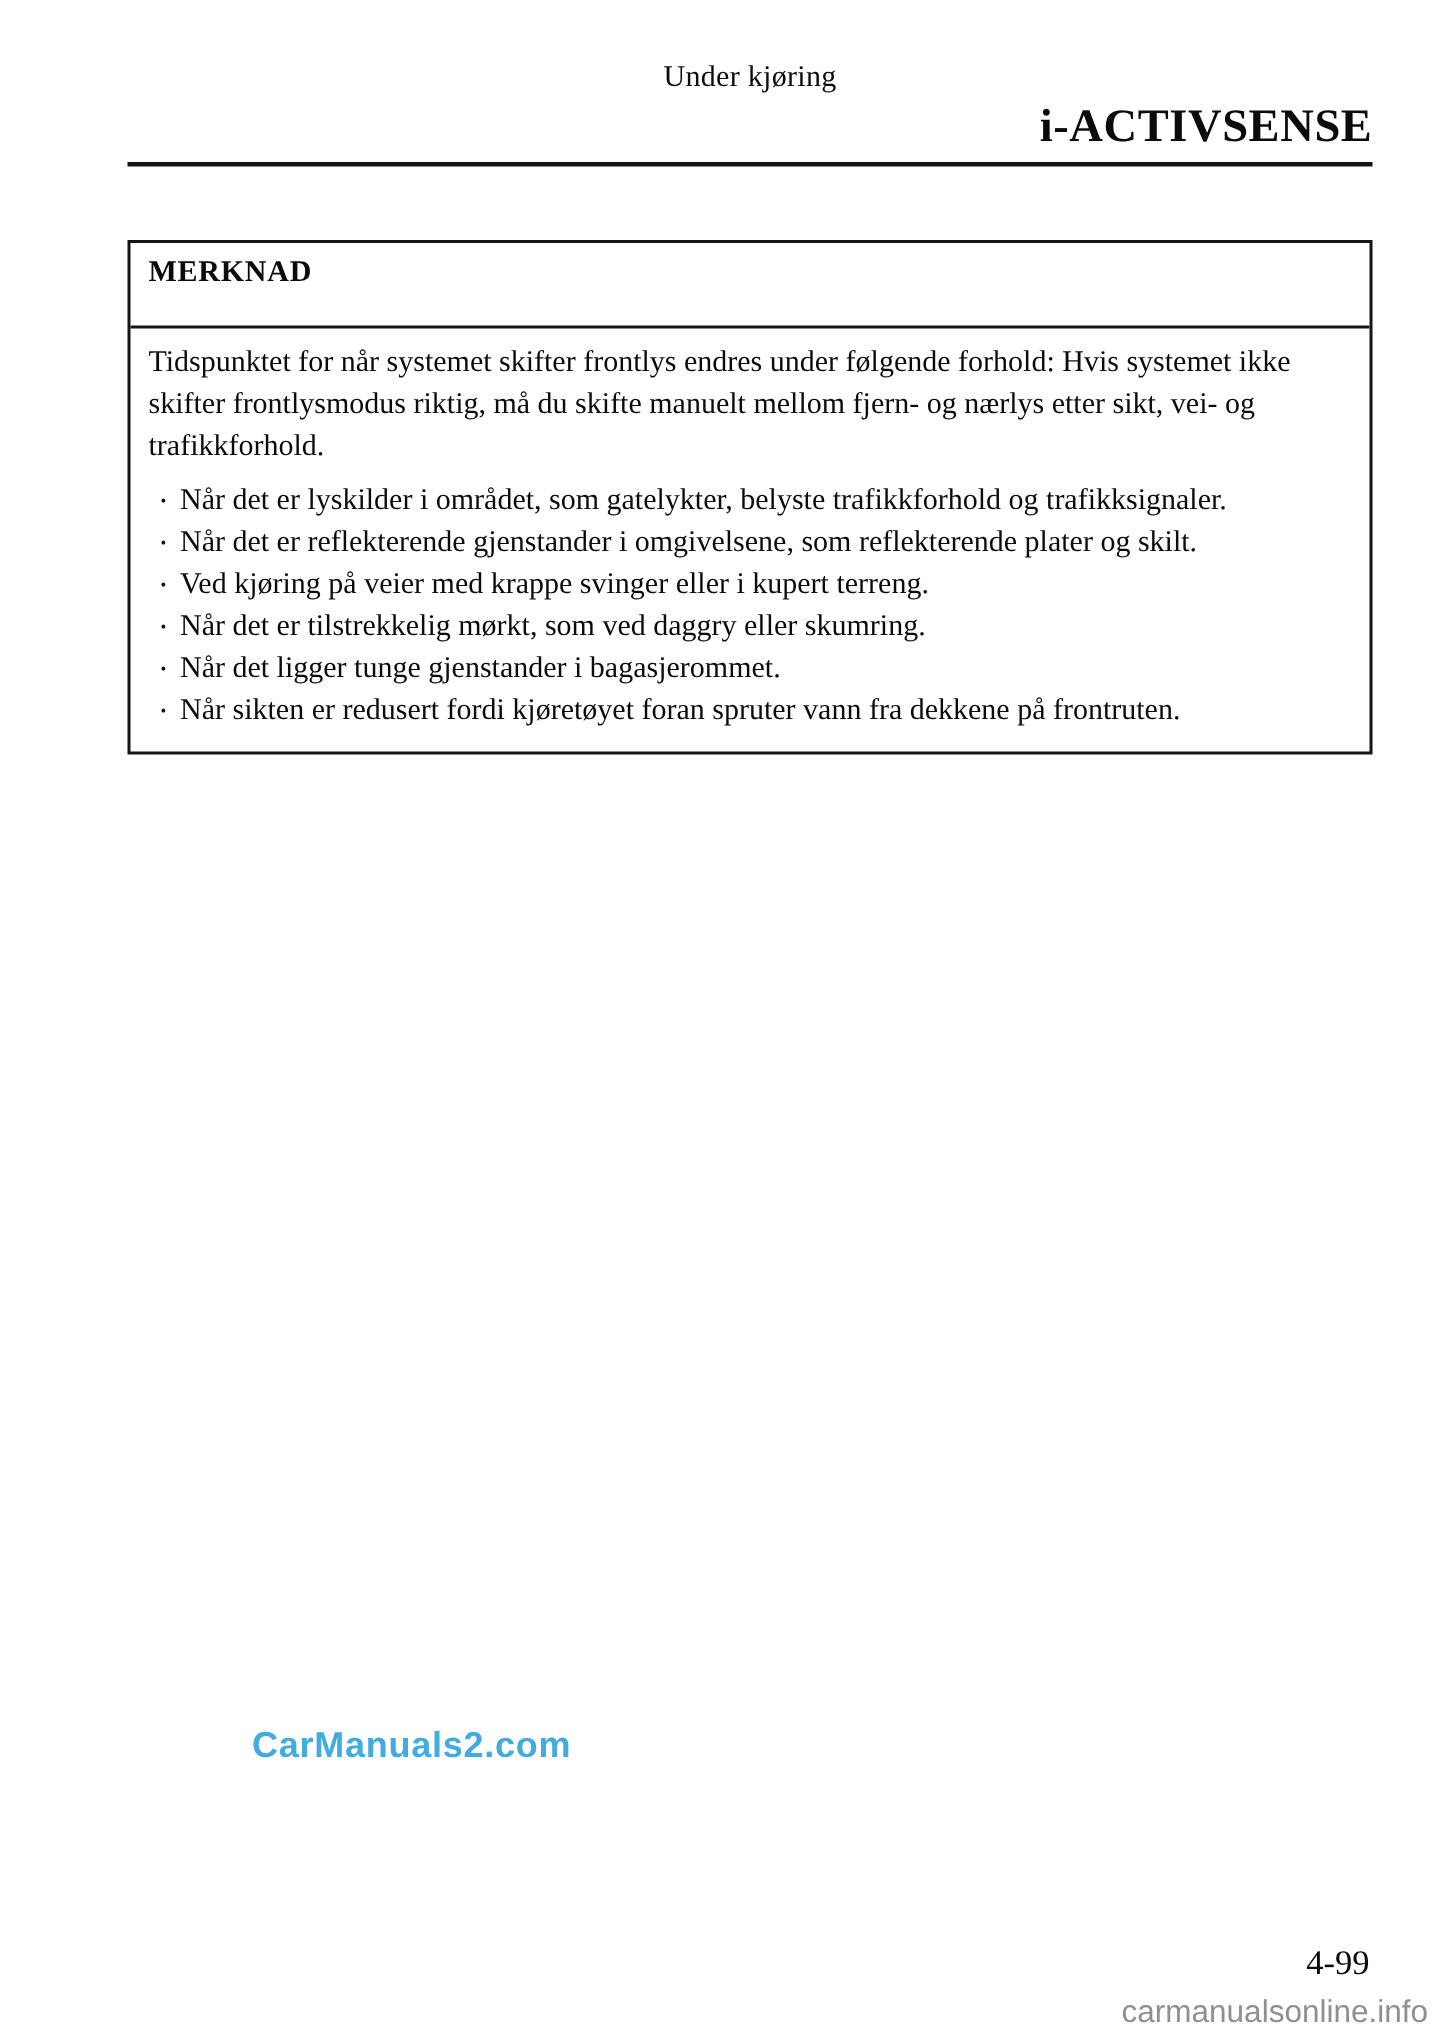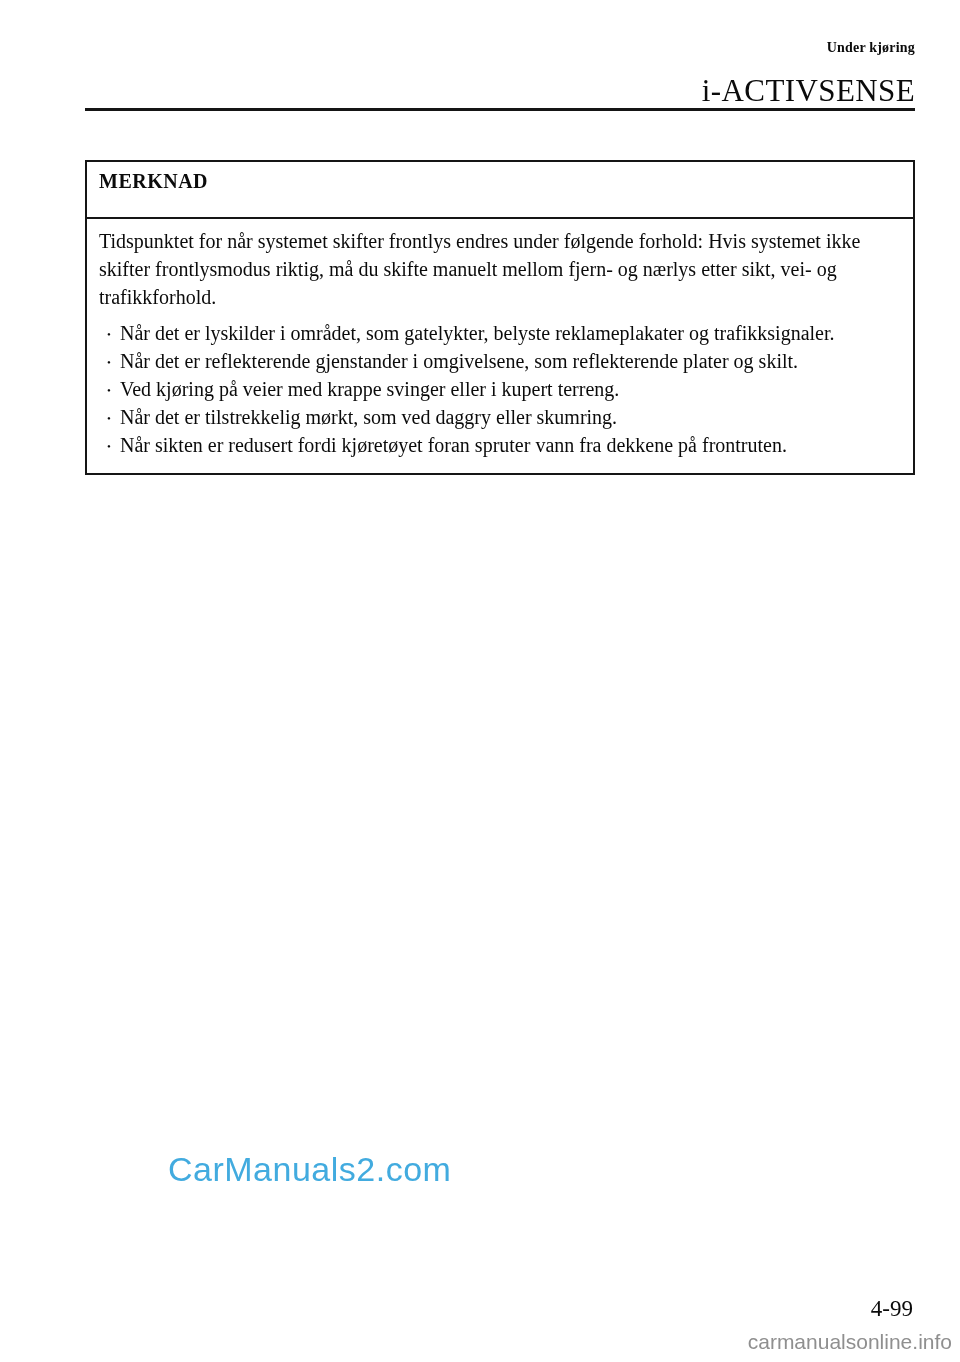--- a/index.html
+++ b/index.html
@@ -9,22 +9,22 @@
     --rule:#151515;
   }
   *{box-sizing:border-box;}
   html,body{margin:0;padding:0;}
   body{
     width:960px;height:1362px;position:relative;background:#ffffff;
     font-family:"Liberation Serif","DejaVu Serif",serif;color:var(--ink);
     overflow:hidden;
   }
   .page-header{position:absolute;top:40px;left:85px;width:830px;text-align:right;}
-  .eyebrow{font-size:14px;font-weight:bold;letter-spacing:.2px;}
-  .doc-title{font-size:31px;font-weight:normal;margin-top:17px;letter-spacing:.4px;}
+  .eyebrow{font-size:20px;font-weight:normal;letter-spacing:.2px;text-align:center;}
+  .doc-title{font-size:31px;font-weight:bold;margin-top:3px;letter-spacing:.4px;}
   .header-rule{position:absolute;top:108px;left:85px;width:830px;height:3px;background:var(--rule);}
   .note-box{
     position:absolute;top:160px;left:85px;width:830px;
     border:2px solid var(--rule);
     background:#ffffff;
   }
   .note-title-row{
     border-bottom:2px solid var(--rule);
     padding:8px 12px 24px;
   }
@@ -38,21 +38,21 @@
   }
   .bullets li{
     position:relative;padding-left:13px;font-size:20px;line-height:1.4;
   }
   .bullets li::before{
     content:"\2022";position:absolute;left:0;top:8px;font-size:11px;color:var(--ink);
   }
   .watermark-center{
     position:absolute;left:168px;top:1150px;
     font-family:"Liberation Sans","DejaVu Sans",sans-serif;
-    font-size:34px;color:var(--wm-blue);letter-spacing:.5px;
+    font-size:24px;color:var(--wm-blue);letter-spacing:.5px;font-weight:bold;
   }
   .page-number{
     position:absolute;top:1296px;left:83px;width:830px;text-align:right;
     font-size:23px;font-weight:normal;
   }
   .watermark-corner{
     position:absolute;right:8px;top:1330px;
     font-family:"Liberation Sans","DejaVu Sans",sans-serif;
     font-size:21px;color:var(--wm-gray);
   }
@@ -66,24 +66,25 @@
 </header>
 
 <div class="header-rule"></div>
 
 <section class="note-box">
   <div class="note-title-row">
     <span class="note-title">MERKNAD</span>
   </div>
   <p class="note-body">Tidspunktet for når systemet skifter frontlys endres under følgende forhold: Hvis systemet ikke skifter frontlysmodus riktig, må du skifte manuelt mellom fjern- og nærlys etter sikt, vei- og trafikkforhold.</p>
   <ul class="bullets">
-    <li>Når det er lyskilder i området, som gatelykter, belyste reklameplakater og trafikksignaler.</li>
+    <li>Når det er lyskilder i området, som gatelykter, belyste trafikkforhold og trafikksignaler.</li>
     <li>Når det er reflekterende gjenstander i omgivelsene, som reflekterende plater og skilt.</li>
     <li>Ved kjøring på veier med krappe svinger eller i kupert terreng.</li>
     <li>Når det er tilstrekkelig mørkt, som ved daggry eller skumring.</li>
+    <li>Når det ligger tunge gjenstander i bagasjerommet.</li>
     <li>Når sikten er redusert fordi kjøretøyet foran spruter vann fra dekkene på frontruten.</li>
   </ul>
 </section>
 
 <div class="watermark-center">CarManuals2.com</div>
 
 <div class="page-number">4-99</div>
 
 <div class="watermark-corner">carmanualsonline.info</div>
 

